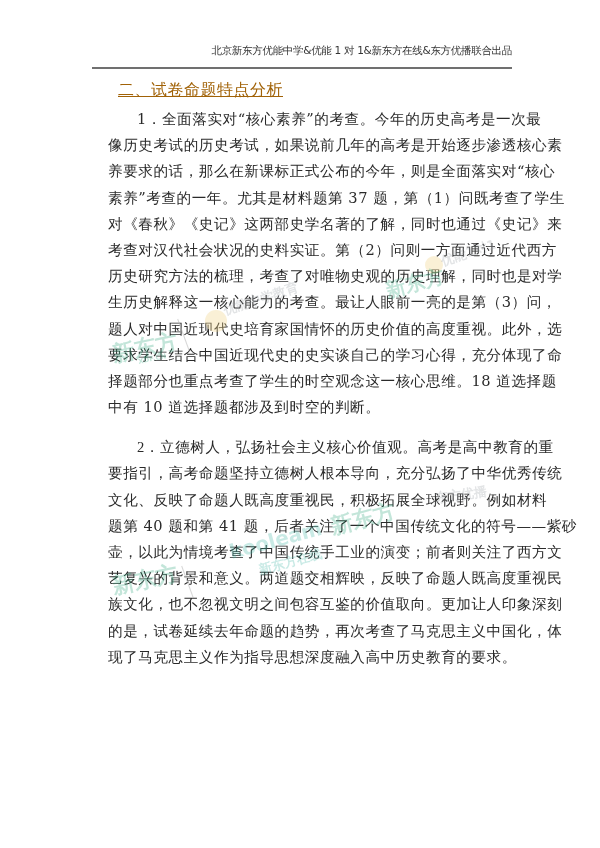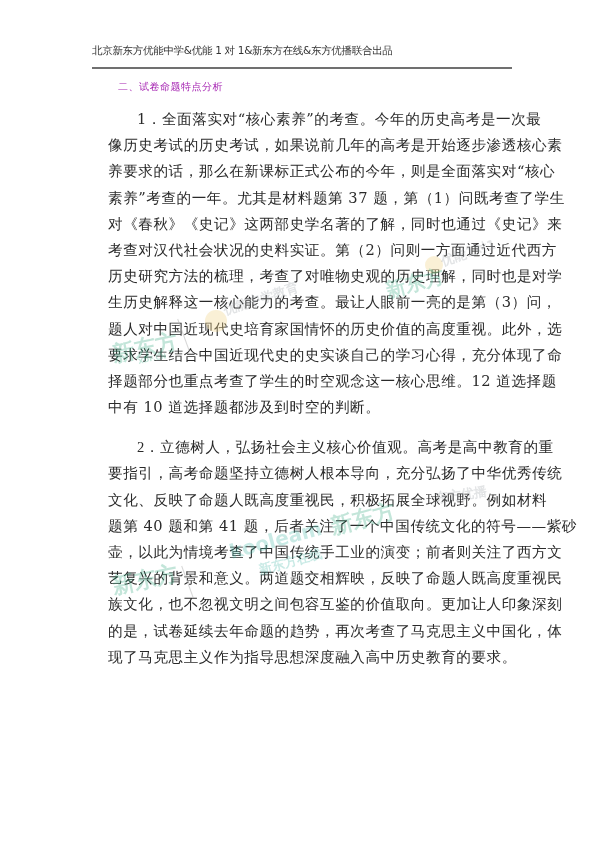--- a/index.html
+++ b/index.html
@@ -13,41 +13,42 @@
       position: relative;
       overflow: hidden;
       font-family: "DejaVu Serif", "Liberation Serif", serif;
       color: #2a2a2a;
     }
     .page-header {
       position: absolute;
       left: 92px;
       top: 44px;
       width: 420px;
-      text-align: left;
+      text-align: right;
       font-family: "DejaVu Sans", "Liberation Sans", sans-serif;
       font-size: 10.5px;
       color: #333333;
       letter-spacing: -0.3px;
     }
     .header-rule {
       position: absolute;
       left: 92px;
       top: 67px;
       width: 420px;
       height: 2px;
       background: #707070;
     }
     .section-heading {
       position: absolute;
       left: 118px;
       top: 80px;
-      font-size: 10px;
-      color: #a21caf;
+      font-size: 16px;
+      color: #a16207;
       letter-spacing: 0.5px;
+      text-decoration: underline;
     }
     .body-lines {
       position: absolute;
       left: 108px;
       top: 106px;
       width: 410px;
     }
     .line {
       height: 26.2px;
       line-height: 26.2px;
@@ -103,21 +104,21 @@
     <div class="line indent">1．全面落实对“核心素养”的考查。今年的历史高考是一次最</div>
     <div class="line">像历史考试的历史考试，如果说前几年的高考是开始逐步渗透核心素</div>
     <div class="line">养要求的话，那么在新课标正式公布的今年，则是全面落实对“核心</div>
     <div class="line">素养”考查的一年。尤其是材料题第 37 题，第（1）问既考查了学生</div>
     <div class="line">对《春秋》《史记》这两部史学名著的了解，同时也通过《史记》来</div>
     <div class="line">考查对汉代社会状况的史料实证。第（2）问则一方面通过近代西方</div>
     <div class="line">历史研究方法的梳理，考查了对唯物史观的历史理解，同时也是对学</div>
     <div class="line">生历史解释这一核心能力的考查。最让人眼前一亮的是第（3）问，</div>
     <div class="line">题人对中国近现代史培育家国情怀的历史价值的高度重视。此外，选</div>
     <div class="line">要求学生结合中国近现代史的史实谈自己的学习心得，充分体现了命</div>
-    <div class="line">择题部分也重点考查了学生的时空观念这一核心思维。12 道选择题</div>
+    <div class="line">择题部分也重点考查了学生的时空观念这一核心思维。18 道选择题</div>
     <div class="line">中有 10 道选择题都涉及到时空的判断。</div>
   </div>
   <div>
     <div class="line indent gap">2．立德树人，弘扬社会主义核心价值观。高考是高中教育的重</div>
     <div class="line">要指引，高考命题坚持立德树人根本导向，充分弘扬了中华优秀传统</div>
     <div class="line">文化、反映了命题人既高度重视民，积极拓展全球视野。例如材料</div>
     <div class="line">题第 40 题和第 41 题，后者关注了一个中国传统文化的符号——紫砂</div>
     <div class="line">壶，以此为情境考查了中国传统手工业的演变；前者则关注了西方文</div>
     <div class="line">艺复兴的背景和意义。两道题交相辉映，反映了命题人既高度重视民</div>
     <div class="line">族文化，也不忽视文明之间包容互鉴的价值取向。更加让人印象深刻</div>

